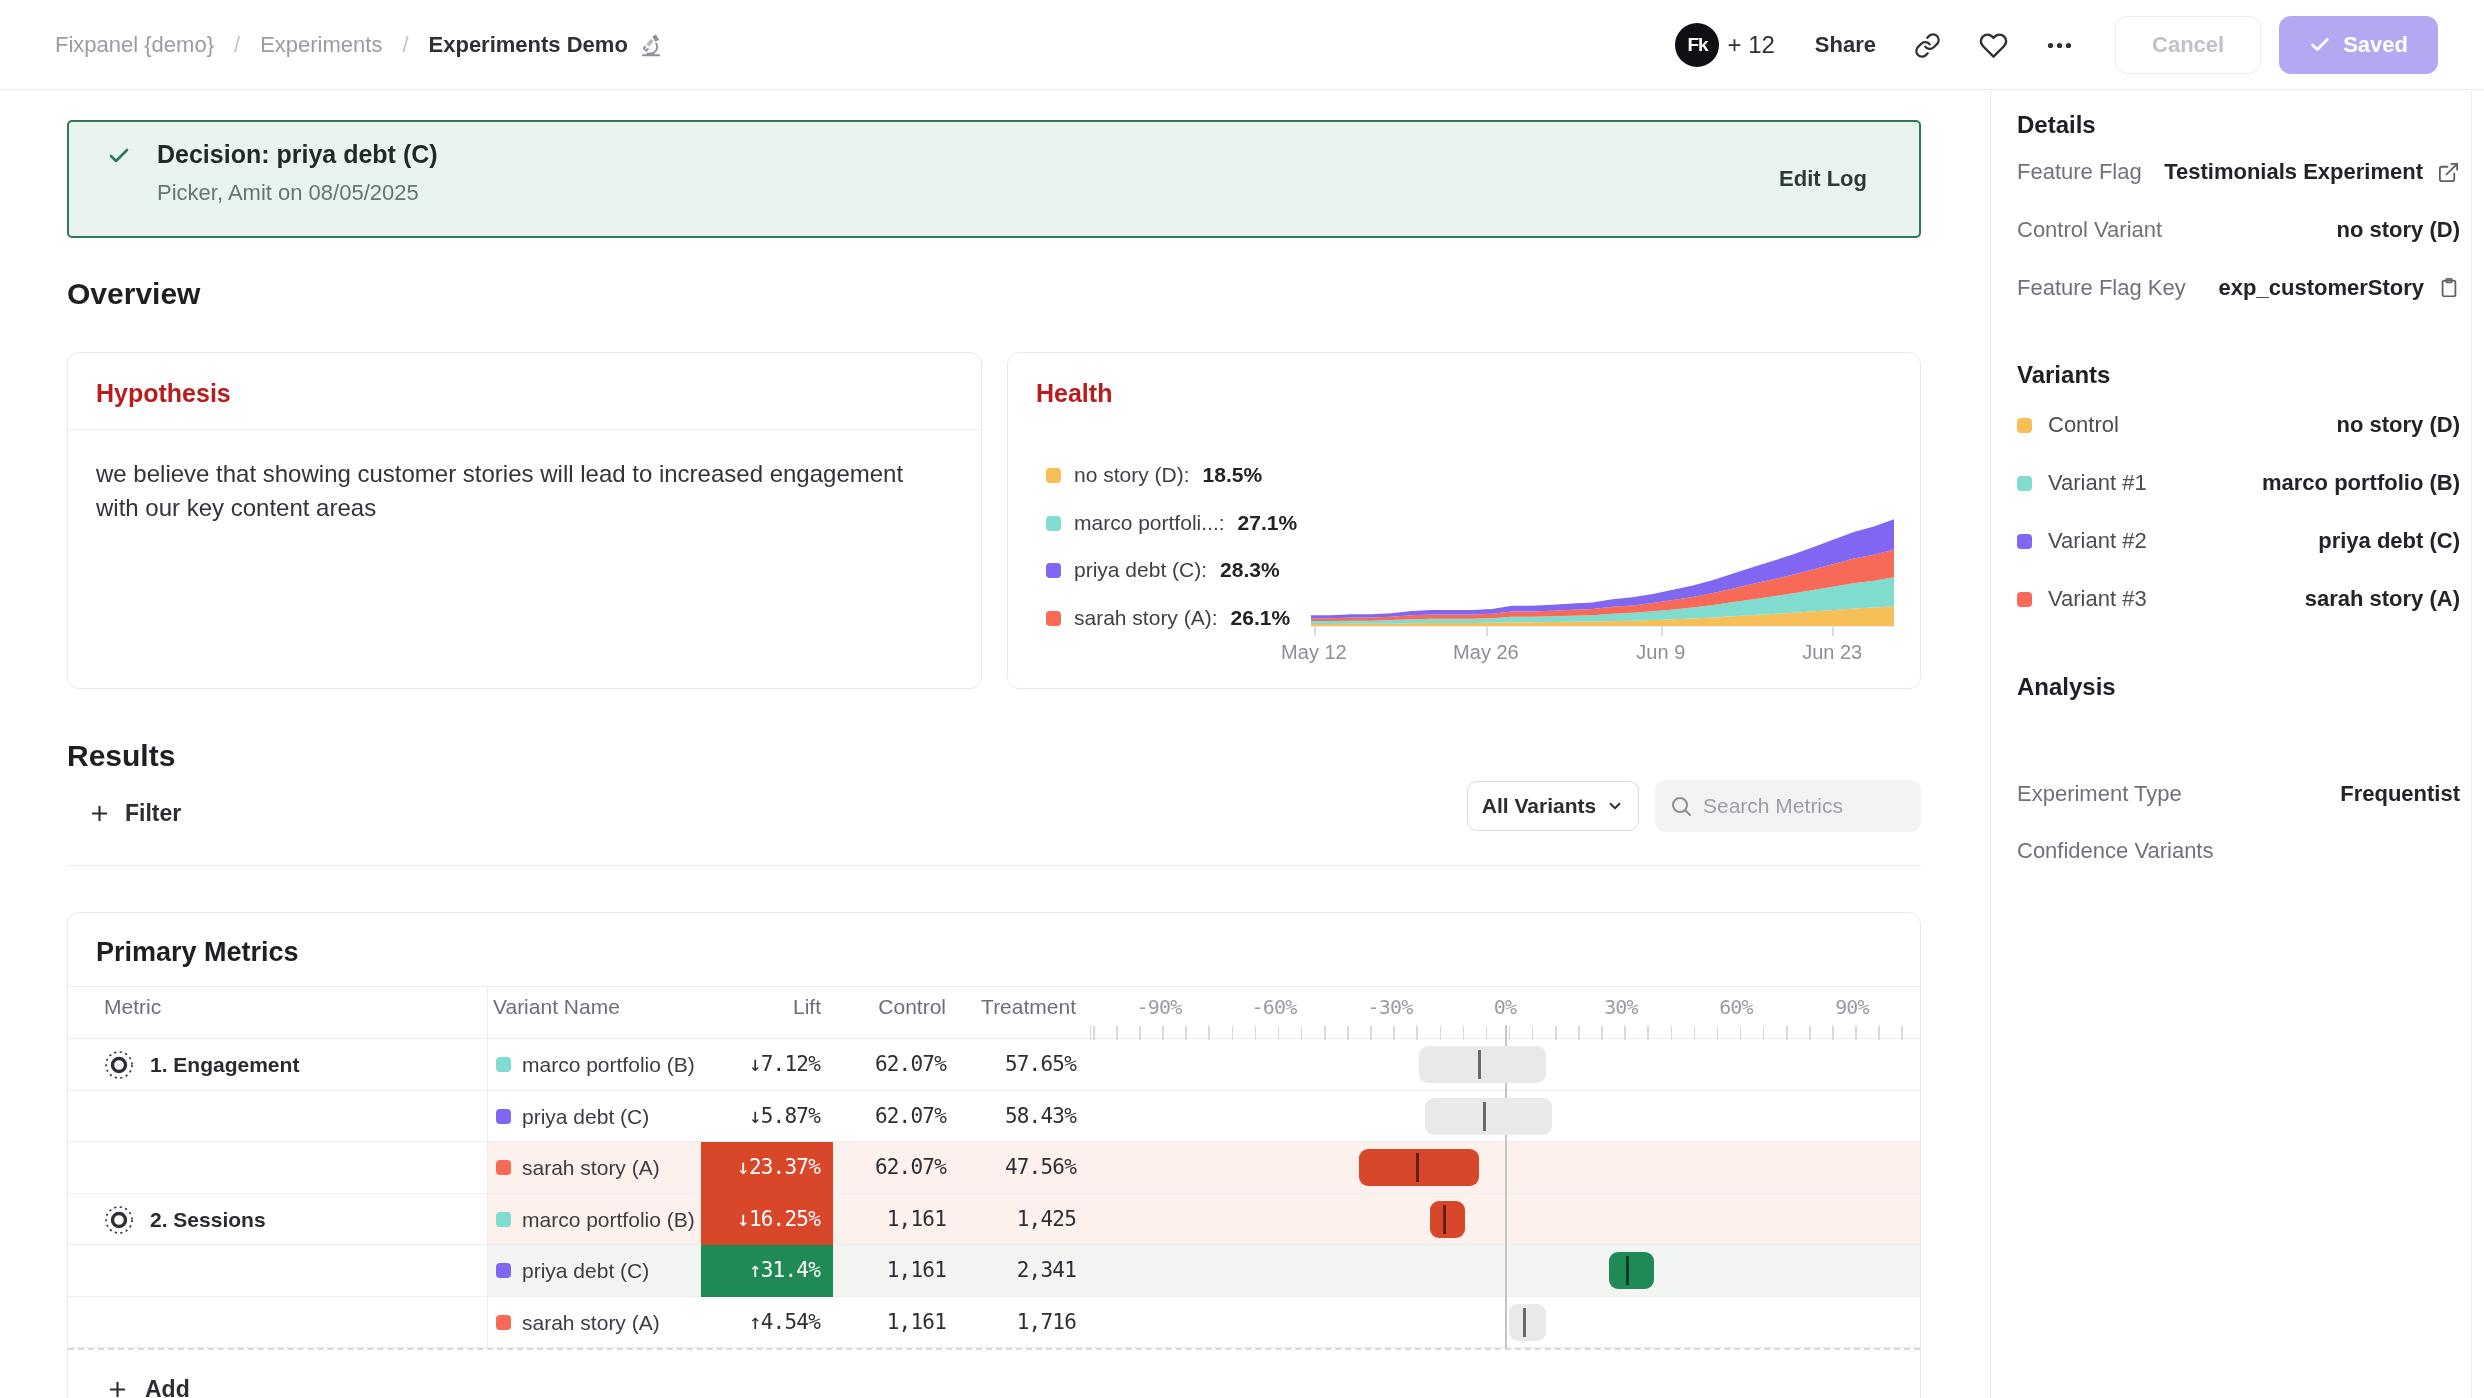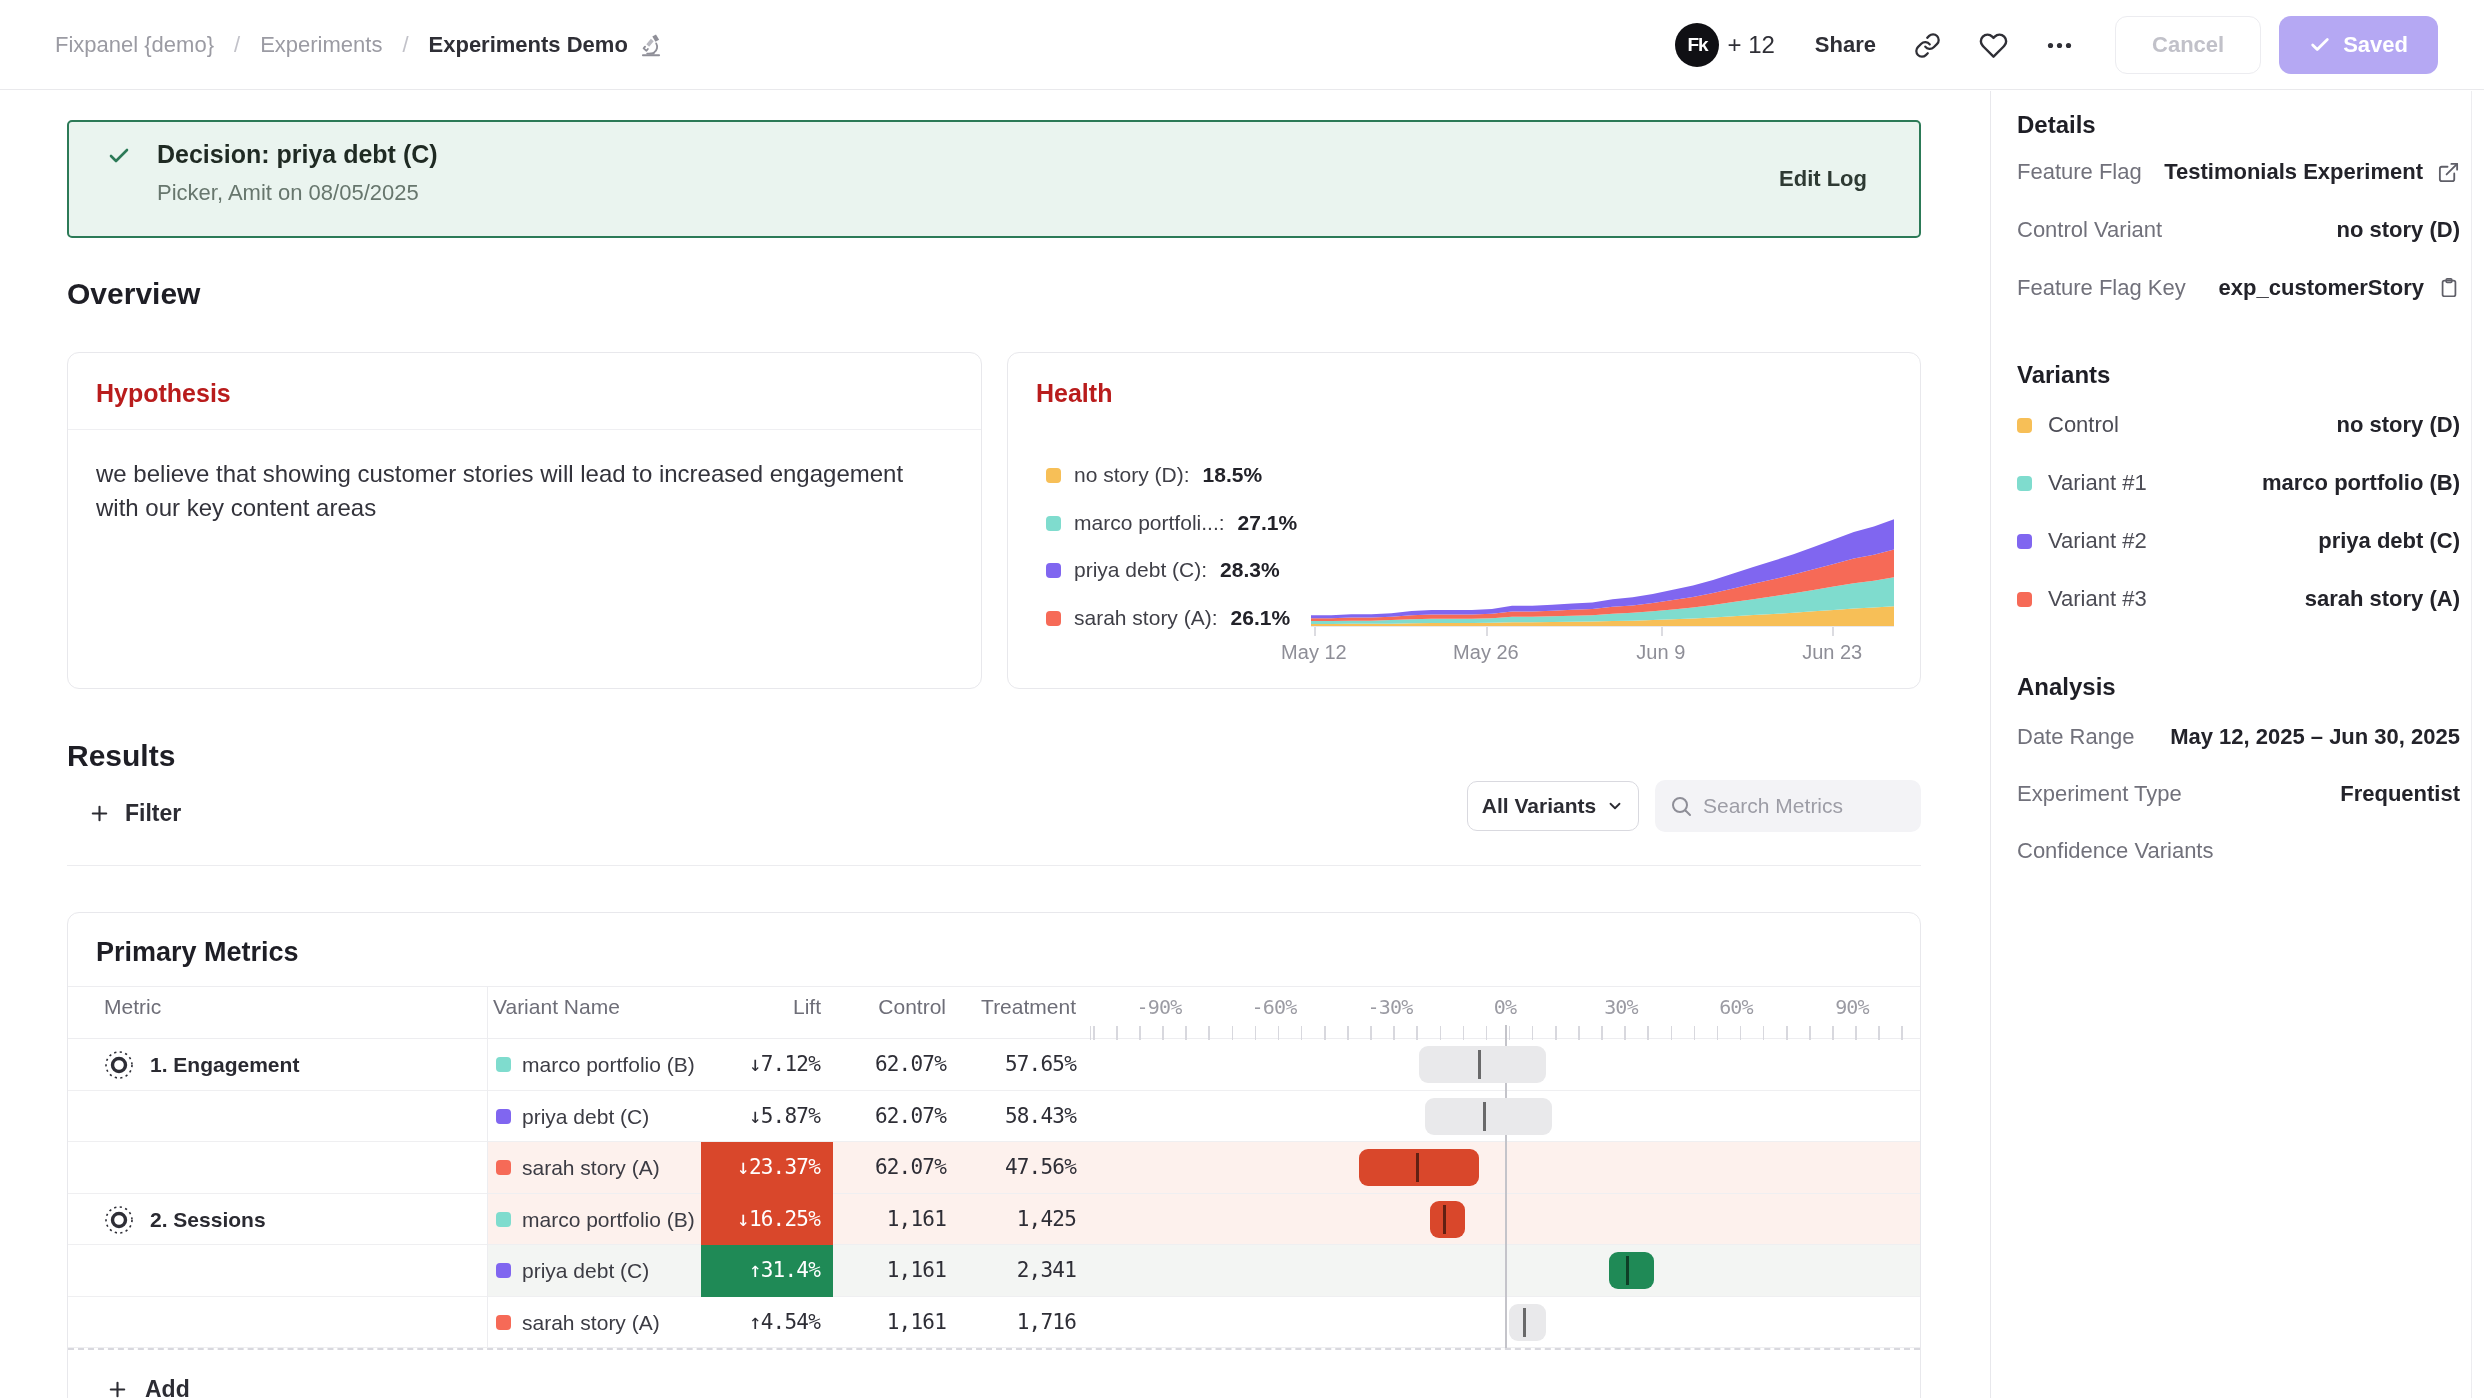--- a/index.html
+++ b/index.html
@@ -459,24 +459,20 @@
       <span class="sb-vval">priya debt (C)</span>
     </div>
     <div class="sb-vrow" style="top:486px">
       <span class="sq" style="background: rgb(246, 106, 87);"></span>
       <span class="sb-vname">Variant #3</span>
       <span class="sb-vval">sarah story (A)</span>
     </div>
 
     <div class="sb-h" style="top:582px">Analysis</div>
 
-    <div class="sb-row" style="top:624px">
-      <span class="sb-label">Date Range</span>
-      <span class="sb-value">May 12, 2025 – Jun 30, 2025</span>
-    </div>
     <div class="sb-row" style="top:681px">
       <span class="sb-label">Experiment Type</span>
       <span class="sb-value">Frequentist</span>
     </div>
     <div class="sb-row" style="top:738px">
       <span class="sb-label">Confidence Variants</span>
       <span class="sb-value"></span>
     </div>
   </div>
 

